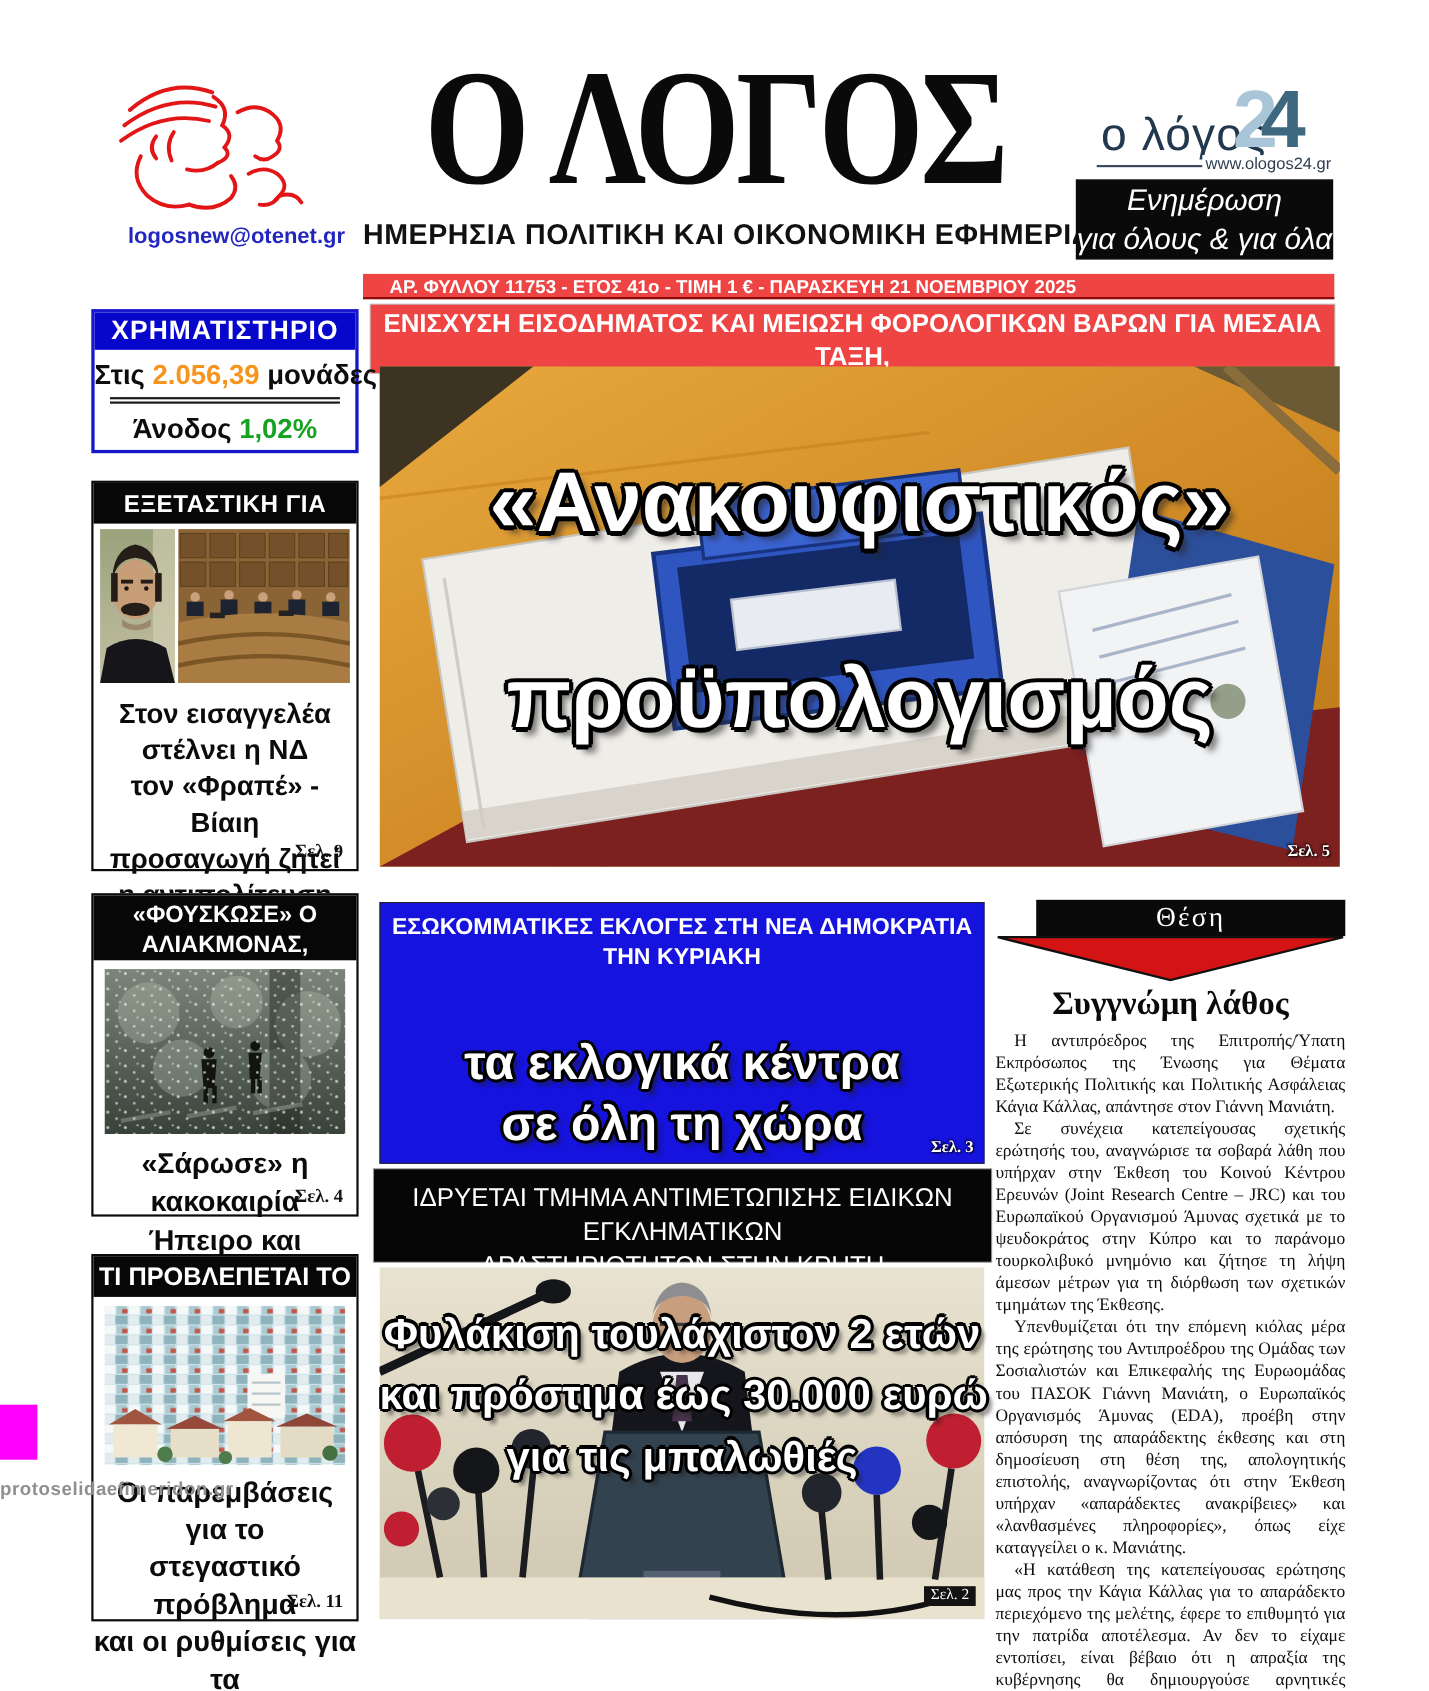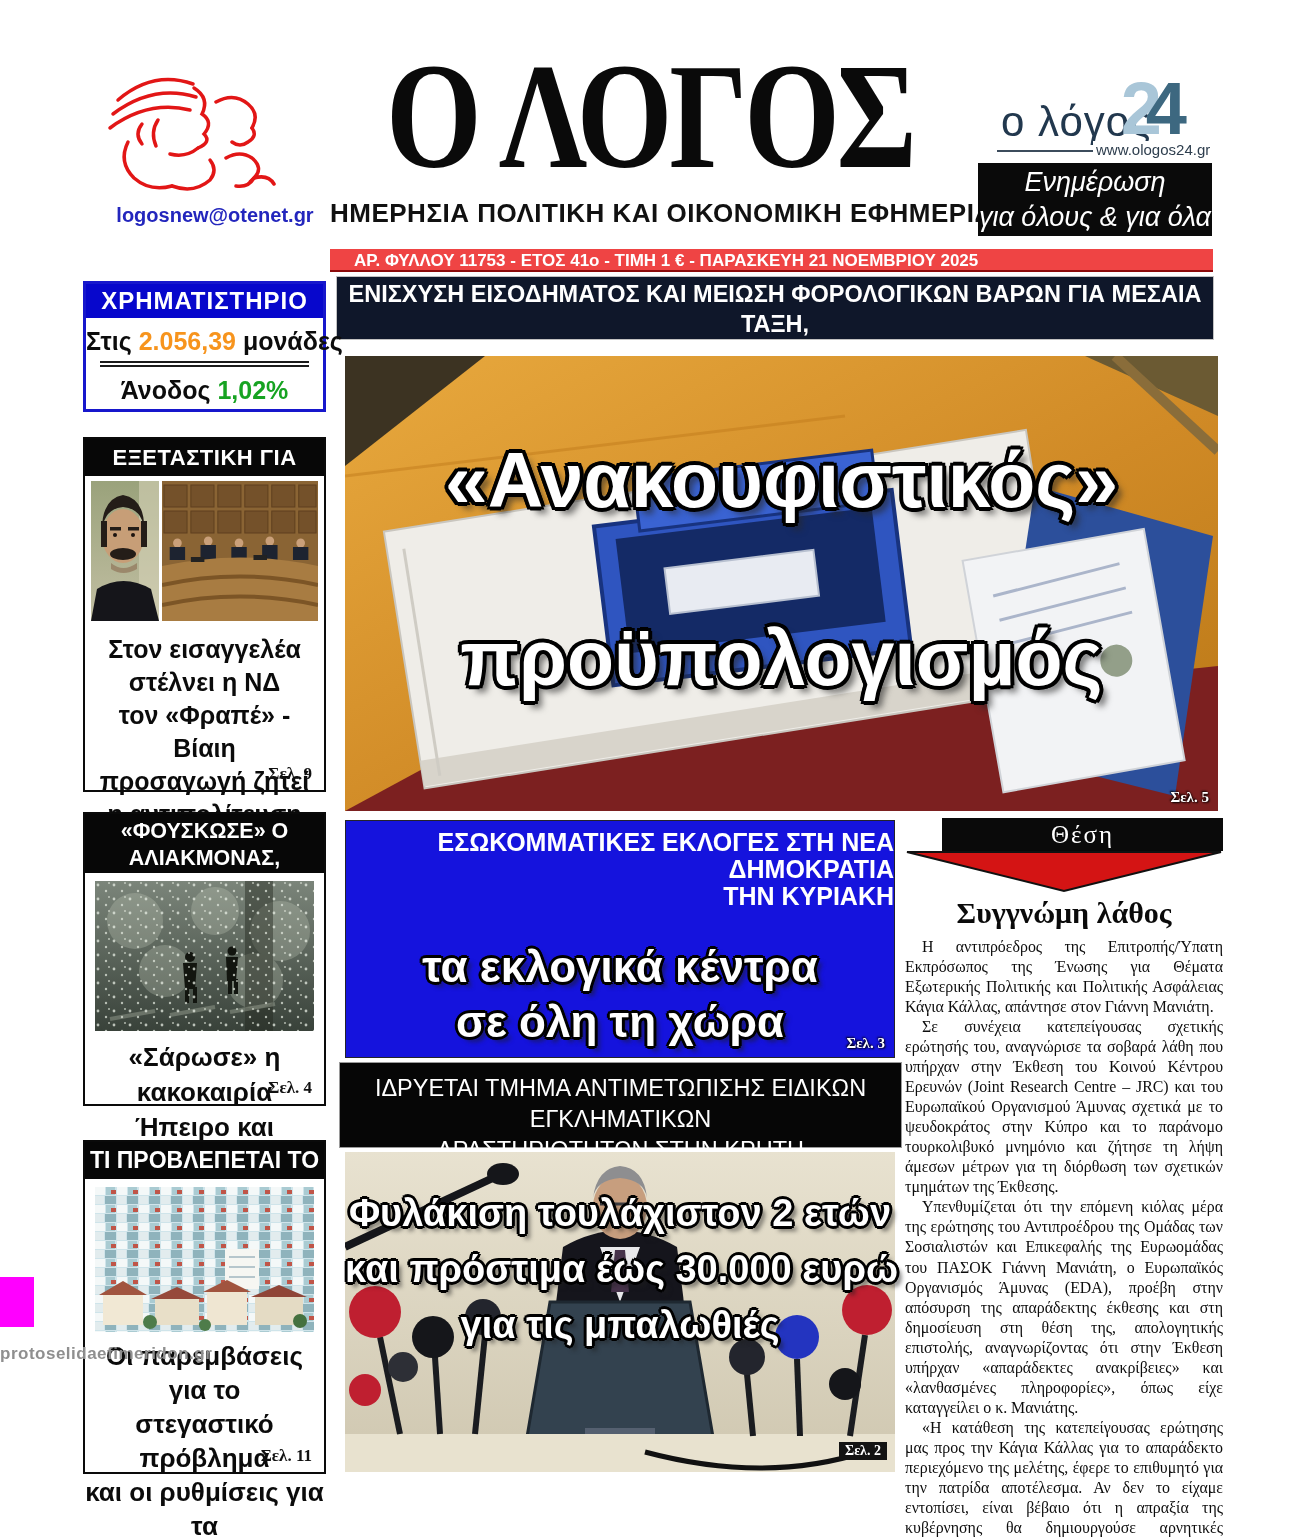--- a/index.html
+++ b/index.html
@@ -21,21 +21,21 @@
   .portal-24 .d2{color:#a9c6d8;}
   .portal-24 .d4{color:#3d6880;margin-left:-16px;}
   .portal-rule{position:absolute;left:12px;top:66px;width:160px;border-top:2px solid #3c4c5c;}
   .portal-url{position:absolute;left:108px;top:57px;font-size:15px;color:#2e3e4e;background:#fff;padding:0 3px;}
   #tagline-box{left:978px;top:163px;width:234px;height:73px;background:#0a0a0a;color:#fff;text-align:center;
     font-style:italic;font-size:27px;line-height:35px;padding-top:2px;box-sizing:border-box;}
 
   
   #issue-bar{left:330px;top:249px;width:883px;height:23px;background:#ef4444;color:#fff;
     font-size:17px;font-weight:bold;line-height:23px;padding-left:24px;box-sizing:border-box;border-bottom:2px solid #8d0b0b;}
-  #top-banner{left:337px;top:277px;width:876px;height:62px;background:#0f172a;color:#fff;text-align:center;
+  #top-banner{left:337px;top:277px;width:876px;height:62px;background:#ef4444;color:#fff;text-align:center;
     font-size:23.5px;font-weight:bold;line-height:30px;padding-top:2px;box-sizing:border-box;box-shadow:0 0 0 1px #c2c2c2;}
 
   
   .lbox{left:83px;width:243px;background:#fff;box-sizing:border-box;}
   #stocks{top:281px;height:131px;border:3px solid #1717cc;}
   #stocks .hd{height:34px;background:#0707cc;color:#fff;font-size:24px;font-weight:bold;line-height:34px;text-align:center;letter-spacing:1px;}
   .stk-line{margin-top:9px;text-align:center;font-size:25px;font-weight:bold;color:#0c0c0c;white-space:nowrap;}
   .stk-orange{color:#f7941d;}
   .stk-green{color:#17a322;}
   .stk-div{margin:5px 14px 3px;border-top:6px double #1a1a1a;}
@@ -53,49 +53,49 @@
   #box-weather .bhd{height:59px;font-size:21.5px;line-height:27px;padding-top:4px;box-sizing:border-box;}
   #box-weather svg{display:block;margin:8px auto 0;}
   #box-weather .lhl{font-size:26px;line-height:35px;margin-top:9px;}
 
   #box-2026{top:1140px;height:334px;border:2px solid #0a0a0a;}
   #box-2026 .bhd{height:37px;font-size:23px;line-height:37px;}
   #box-2026 svg{display:block;margin:8px auto 0;}
   #box-2026 .lhl{font-size:26px;line-height:34px;margin-top:7px;}
 
   
-  #main-photo{left:345px;top:356px;width:873px;height:455px;}
+  #main-photo{left:345px;top:333px;width:873px;height:455px;}
   #main-photo > svg{position:absolute;left:0;top:0;width:100%;height:100%;}
   .outl-lg{color:#fff;text-shadow:4px 0 0 #000,-4px 0 0 #000,0 4px 0 #000,0 -4px 0 #000,
     3px 3px 0 #000,-3px 3px 0 #000,3px -3px 0 #000,-3px -3px 0 #000,7px 7px 6px rgba(40,40,40,.6);}
   .outl-md{color:#fff;text-shadow:3px 0 0 #000,-3px 0 0 #000,0 3px 0 #000,0 -3px 0 #000,
     2px 2px 0 #000,-2px 2px 0 #000,2px -2px 0 #000,-2px -2px 0 #000,5px 5px 4px rgba(30,30,30,.55);}
   .mh{position:absolute;width:100%;text-align:center;font-weight:bold;font-size:77px;white-space:nowrap;}
   #mh1{top:80px;}
   #mh2{top:258px;}
   .photo-page{position:absolute;right:9px;bottom:5px;color:#fff;font-weight:bold;font-size:15px;
     font-family:"Liberation Serif",serif;text-shadow:1px 1px 2px #000,-1px -1px 2px #000;}
 
   
   #blue-box{left:345px;top:820px;width:550px;height:238px;background:#1513dd;border:1px solid #23232b;box-sizing:border-box;}
-  #blue-box .kicker{position:absolute;top:8px;width:100%;text-align:right;color:#fff;font-weight:bold;
-    font-size:25px;line-height:27px;}
+  #blue-box .kicker{position:absolute;top:8px;width:100%;text-align:center;color:#fff;font-weight:bold;
+    font-size:21px;line-height:27px;}
   .bbh{position:absolute;width:100%;text-align:center;font-weight:bold;font-size:44px;white-space:nowrap;}
   #bbh1{top:66px;} #bbh2{top:121px;} #bbh3{top:176px;}
 
   
   #crete-banner{left:340px;top:1063px;width:561px;height:84px;background:#060606;color:#fff;text-align:center;
     font-size:23.5px;font-weight:normal;line-height:31px;padding-top:10px;box-sizing:border-box;box-shadow:0 0 0 1px #9a9a9a;}
 
   
   #photo2{left:345px;top:1152px;width:550px;height:320px;}
   #photo2 > svg{position:absolute;left:0;top:0;width:100%;height:100%;}
   .p2h{position:absolute;width:100%;text-align:center;font-weight:bold;font-size:38px;white-space:nowrap;}
   #p2h1{top:40px;} #p2h2{top:96px;} #p2h3{top:152px;}
-  #p2-page{position:absolute;right:8px;bottom:12px;background:#131313;color:#fff;font-weight:bold;
+  #p2-page{position:absolute;right:8px;bottom:12px;background:#131313;color:#fff;font-weight:normal;
     font-size:14px;font-family:"Liberation Serif",serif;padding:1px 6px;}
 
   
   #thesi{left:905px;top:818px;width:318px;}
   #thesi-bar{height:33px;background:#0a0a0a;color:#fff;text-align:center;font-family:"Liberation Serif",serif;
     font-size:25px;line-height:33px;letter-spacing:2px;margin-left:37px;}
   #thesi-title{text-align:center;font-family:"Liberation Serif",serif;font-weight:bold;font-size:30px;
     margin:3px 0 7px;color:#0a0a0a;}
   #thesi-body p{font-family:"Liberation Serif",serif;font-size:15.9px;line-height:1.26;text-align:justify;
     text-indent:17px;margin:0;color:#0d0d0d;}

